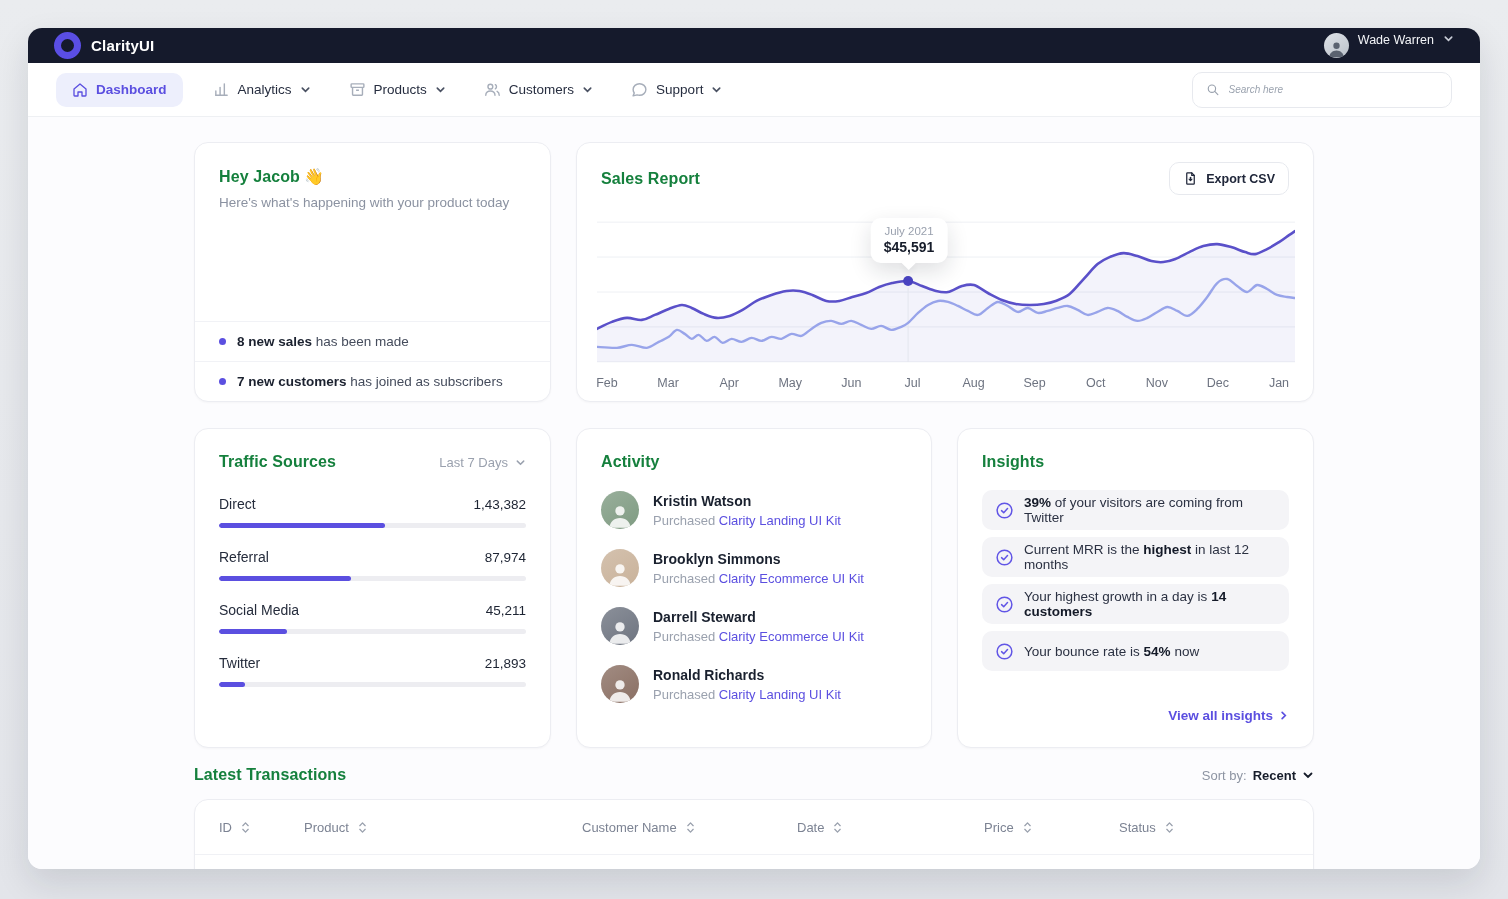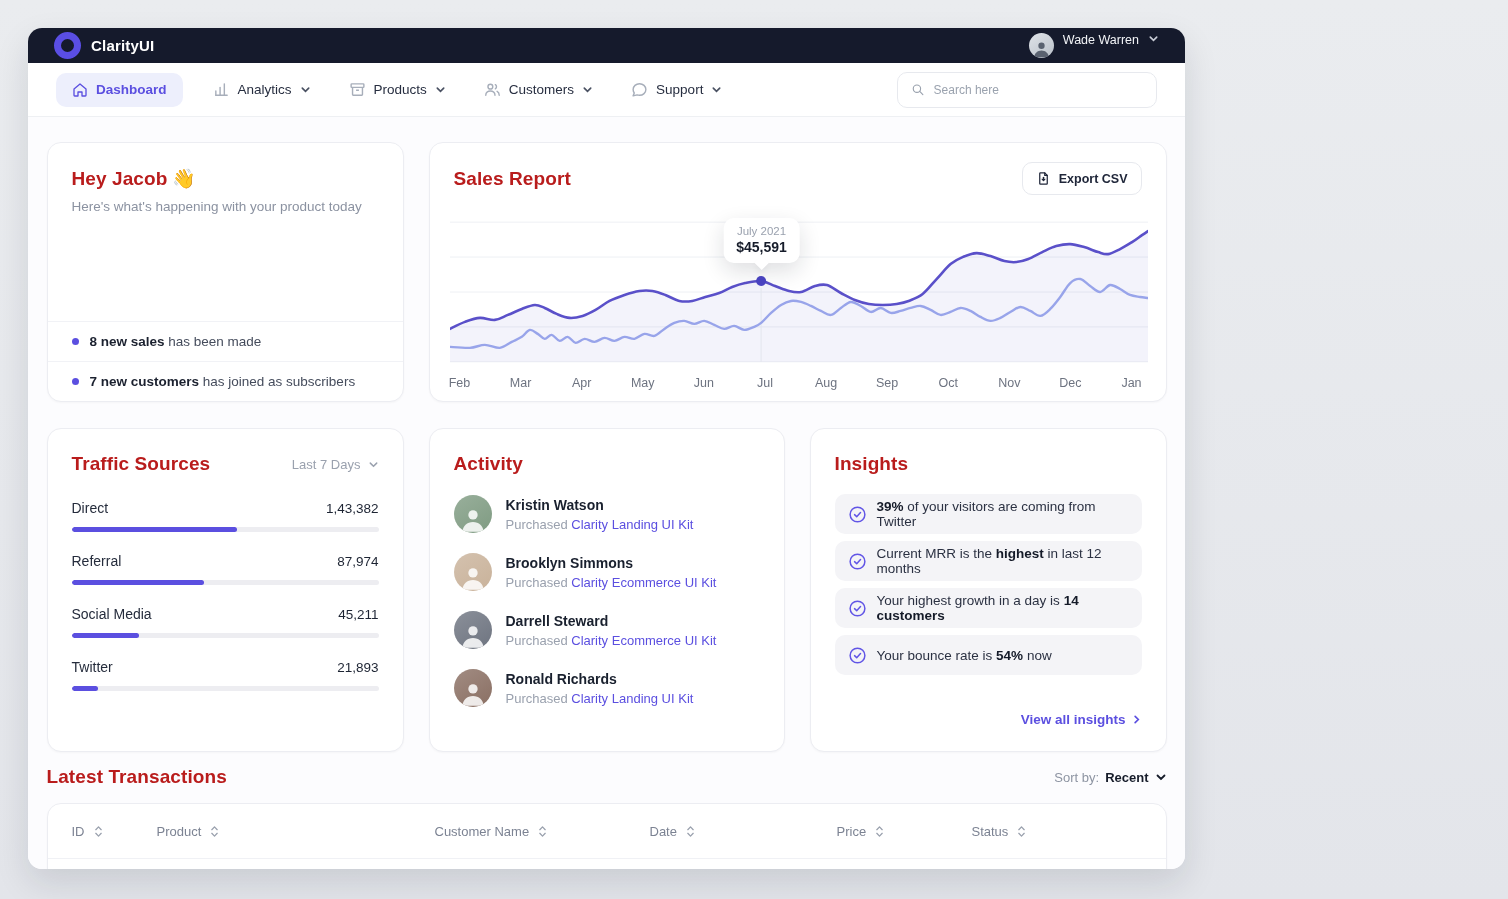--- a/index.html
+++ b/index.html
@@ -6,21 +6,21 @@
   html, body { width: 1508px; height: 899px; }
   body {
     background: linear-gradient(#eaecef, #e3e5ea);
     font-family: "Liberation Sans", sans-serif;
     position: relative;
     overflow: hidden;
     color: #161c2a;
   }
   .canvas {
     position: absolute; left: 28px; top: 28px;
-    width: 1157px; height: 841px;
+    width: 1452px; height: 841px;
     background: #fff; border-radius: 14px;
     box-shadow: 0 14px 34px rgba(18,24,40,.12);
     overflow: hidden;
   }
   
   .topbar {
     height: 35px; background: #151a2c;
     display: flex; align-items: center; padding: 0 26px;
   }
   .logo-ring {
@@ -52,34 +52,34 @@
   .nav-item .ico { display: flex; color: #a7aeba; }
   .nav-item.active .ico { color: #5b4fe0; }
   .nav-item .chev { display: flex; color: #4a5162; }
   .search-box {
     margin-left: auto; width: 260px; height: 36px;
     border: 1px solid #e7e9ee; border-radius: 10px;
     display: flex; align-items: center; gap: 9px; padding: 0 13px;
     color: #9aa2ae; background: #fff;
   }
   .search-box input {
-    border: none; outline: none; font-size: 12px; width: 100%;
-    font-family: "Liberation Sans", sans-serif; color: #404040;
+    border: none; outline: none; font-size: 10px; width: 100%;
+    font-family: "Liberation Sans", sans-serif; color: #404040; font-style: italic;
   }
   .search-box input::placeholder { color: #9aa2ae; }
   
   .content { background: #fcfcfe; height: calc(100% - 89px); overflow: hidden; }
   .container { width: 1120px; margin: 0 auto; padding-top: 25px; }
   .card {
     background: #fff; border: 1px solid #ecedf2; border-radius: 14px;
     box-shadow: 0 1px 2px rgba(16,24,40,.03);
   }
   .row1 { display: grid; grid-template-columns: 357px 738px; gap: 25px; height: 260px; }
   .row2 { display: grid; grid-template-columns: 357px 356px 357px; gap: 25px; height: 302px; margin-top: 26px; }
-  .card-title { font-size: 19px; font-weight: 700; color: #b91c1c; letter-spacing: .1px; }
+  .card-title { font-size: 16px; font-weight: 700; color: #15803d; letter-spacing: .1px; }
   
   .welcome { display: flex; flex-direction: column; }
   .welcome-head { padding: 24px 24px 0; }
   .welcome-sub { font-size: 13.5px; color: #8b92a1; margin-top: 9px; }
   .stats { display: flex; padding: 0 24px; margin-top: 27px; }
   .stat { width: 175px; }
   .stat-value { font-size: 29px; font-weight: 700; color: #161c2a; }
   .stat-label { font-size: 13px; color: #6f7686; margin-top: 5px; }
   .welcome-feed { margin-top: auto; }
   .feed-row {

